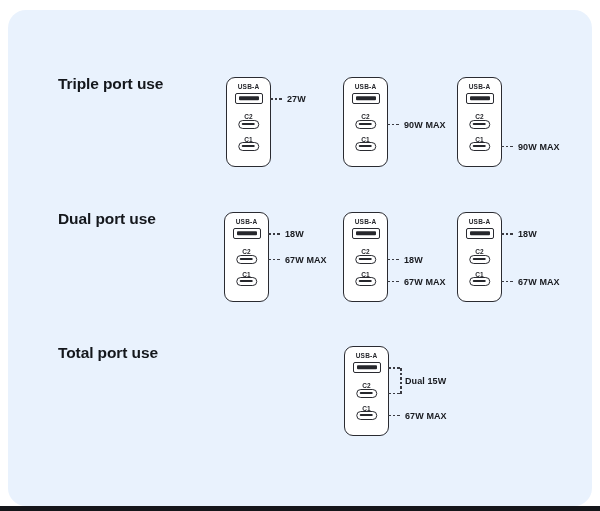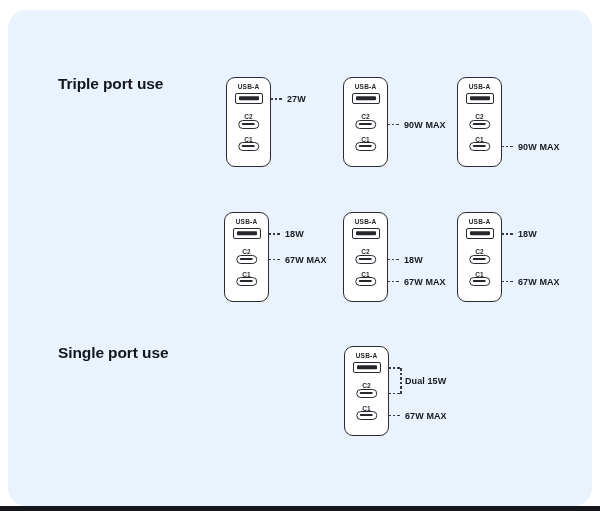--- a/index.html
+++ b/index.html
@@ -164,20 +164,21 @@
             </div>
             <div class="callout" style="top: 68.5px;">
               <div class="dash"></div>
               <span class="callout-text">90W MAX</span>
             </div>
           </div>
         </div>
     </div>
 
     <div class="section section-1">
+      <h2 class="row-title">Dual port use</h2>
       <div class="chargers">
           <div class="charger" style="left: 216px;">
             <div class="port-label" style="top: 4.5px;"><span>USB-A</span></div>
             <div class="usba-port" style="top: 15px;">
               <div class="usba-bar"></div>
             </div>
             <div class="callout" style="top: 21px;">
               <div class="dash"></div>
               <span class="callout-text">18W</span>
             </div>
@@ -235,21 +236,21 @@
             </div>
             <div class="callout" style="top: 68.5px;">
               <div class="dash"></div>
               <span class="callout-text">67W MAX</span>
             </div>
           </div>
         </div>
     </div>
 
     <div class="section section-2">
-      <h2 class="row-title">Single port use</h2>
+      <h2 class="row-title">Total port use</h2>
       <div class="chargers">
           <div class="charger" style="left: 336px;">
             <div class="port-label" style="top: 4.5px;"><span>USB-A</span></div>
             <div class="usba-port" style="top: 15px;">
               <div class="usba-bar"></div>
             </div>
             <div class="port-label" style="top: 34.5px;"><span class="u">C2</span></div>
             <div class="usbc-port" style="top: 42px;">
               <div class="usbc-line"></div>
             </div>

